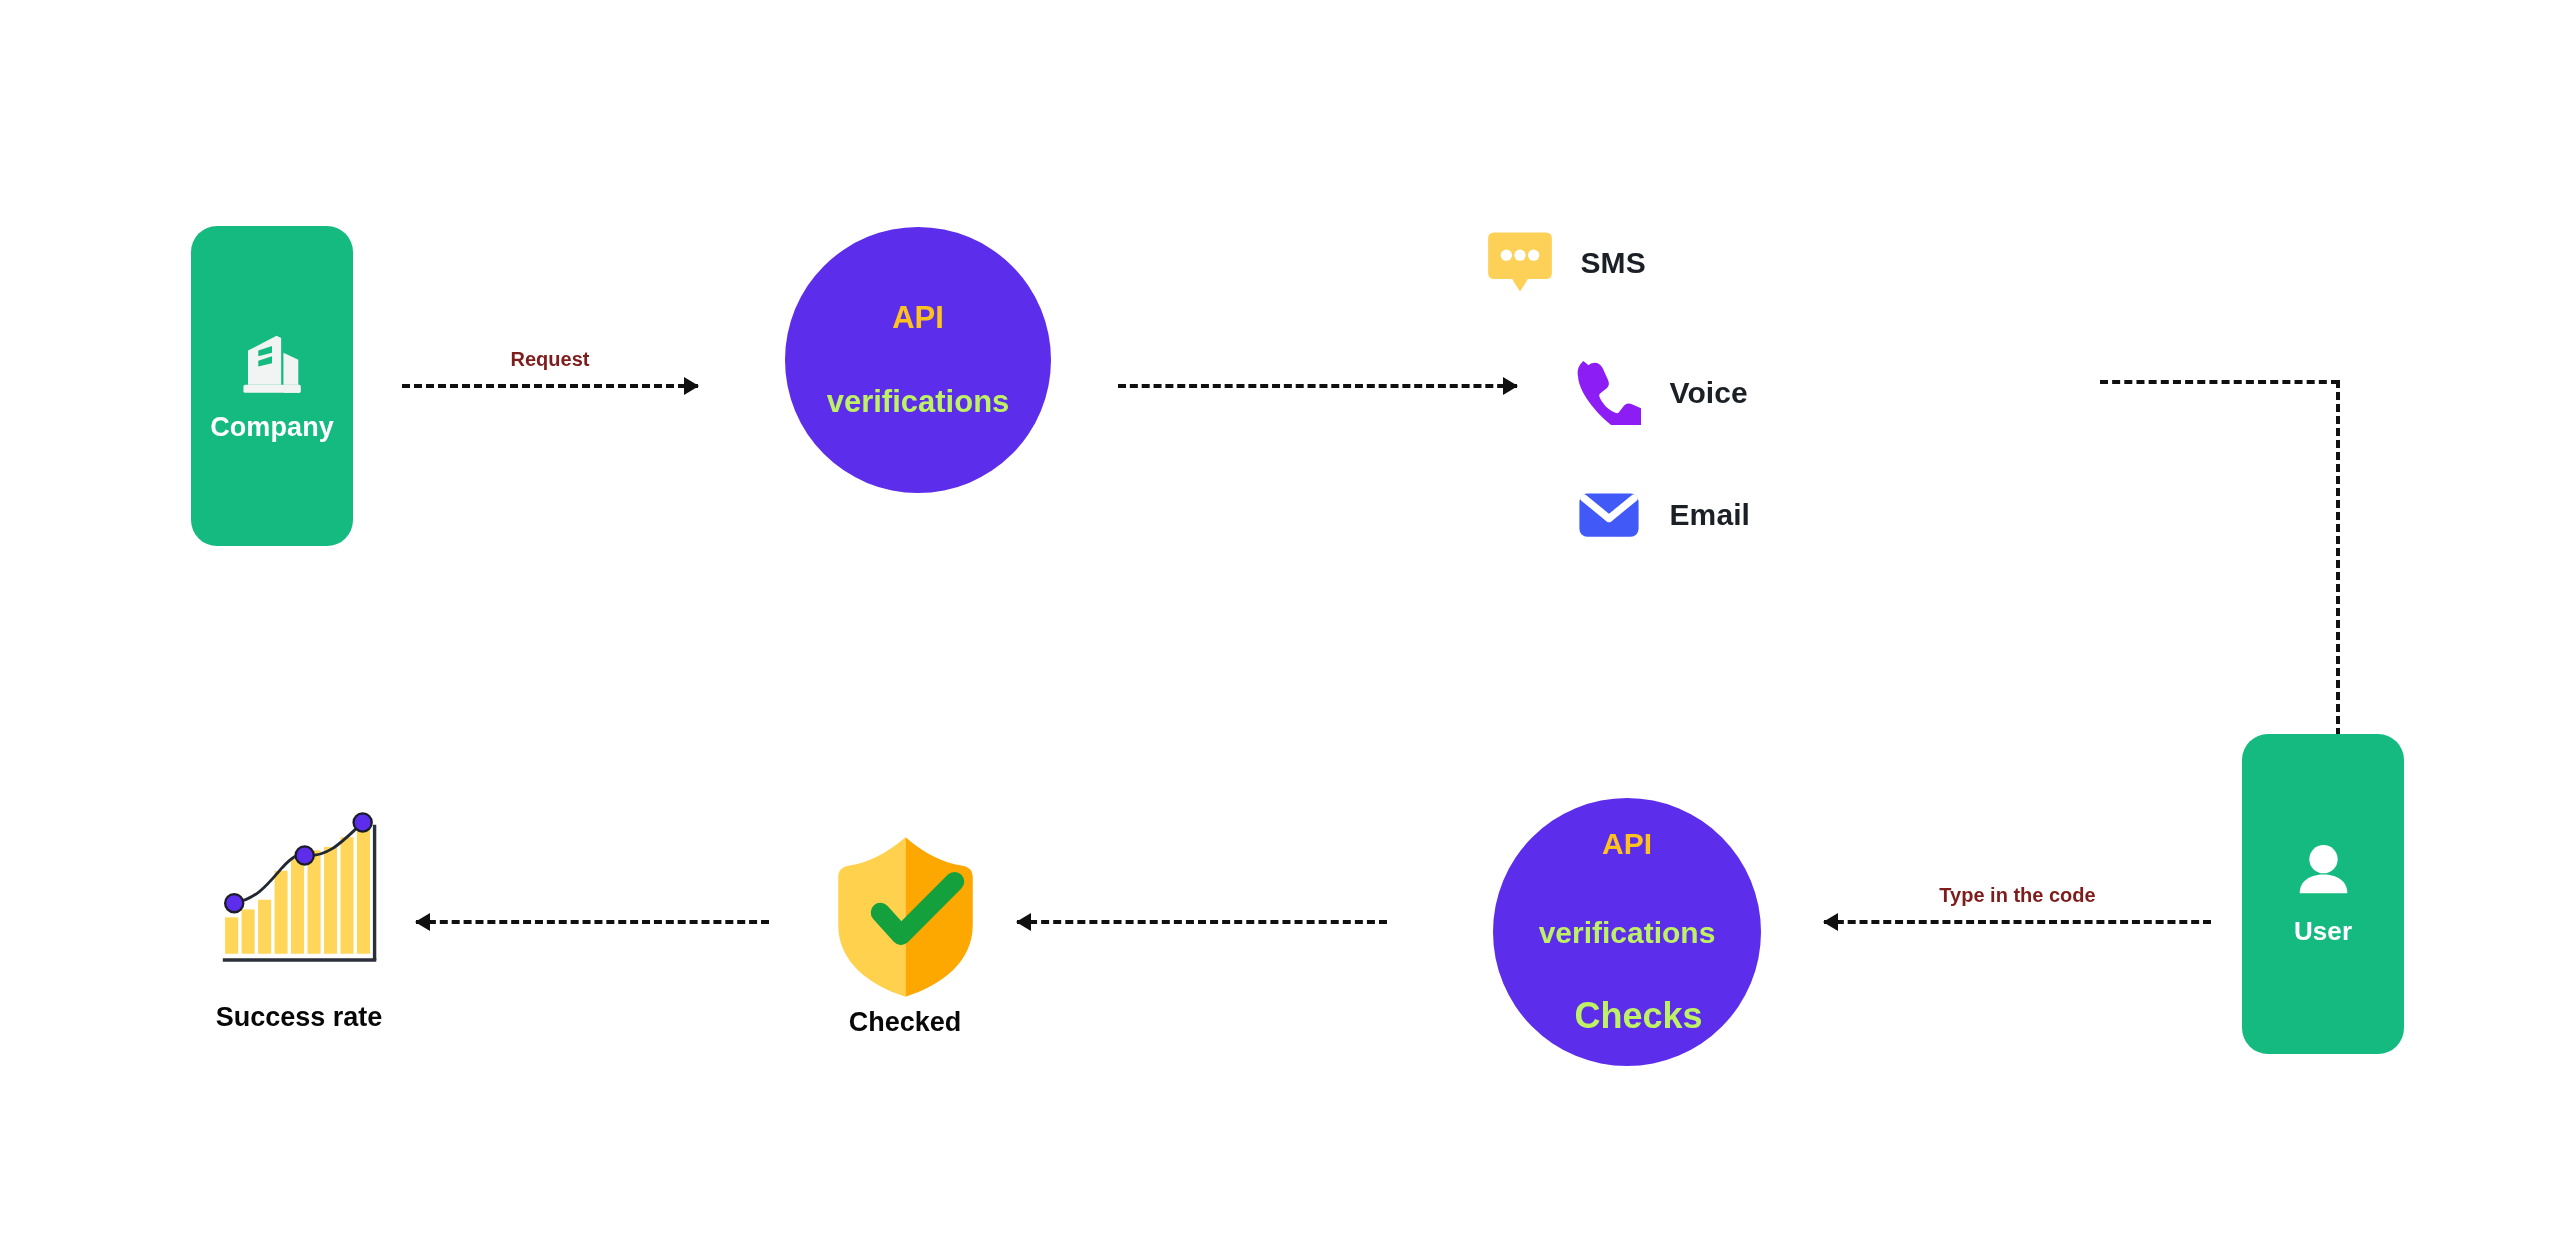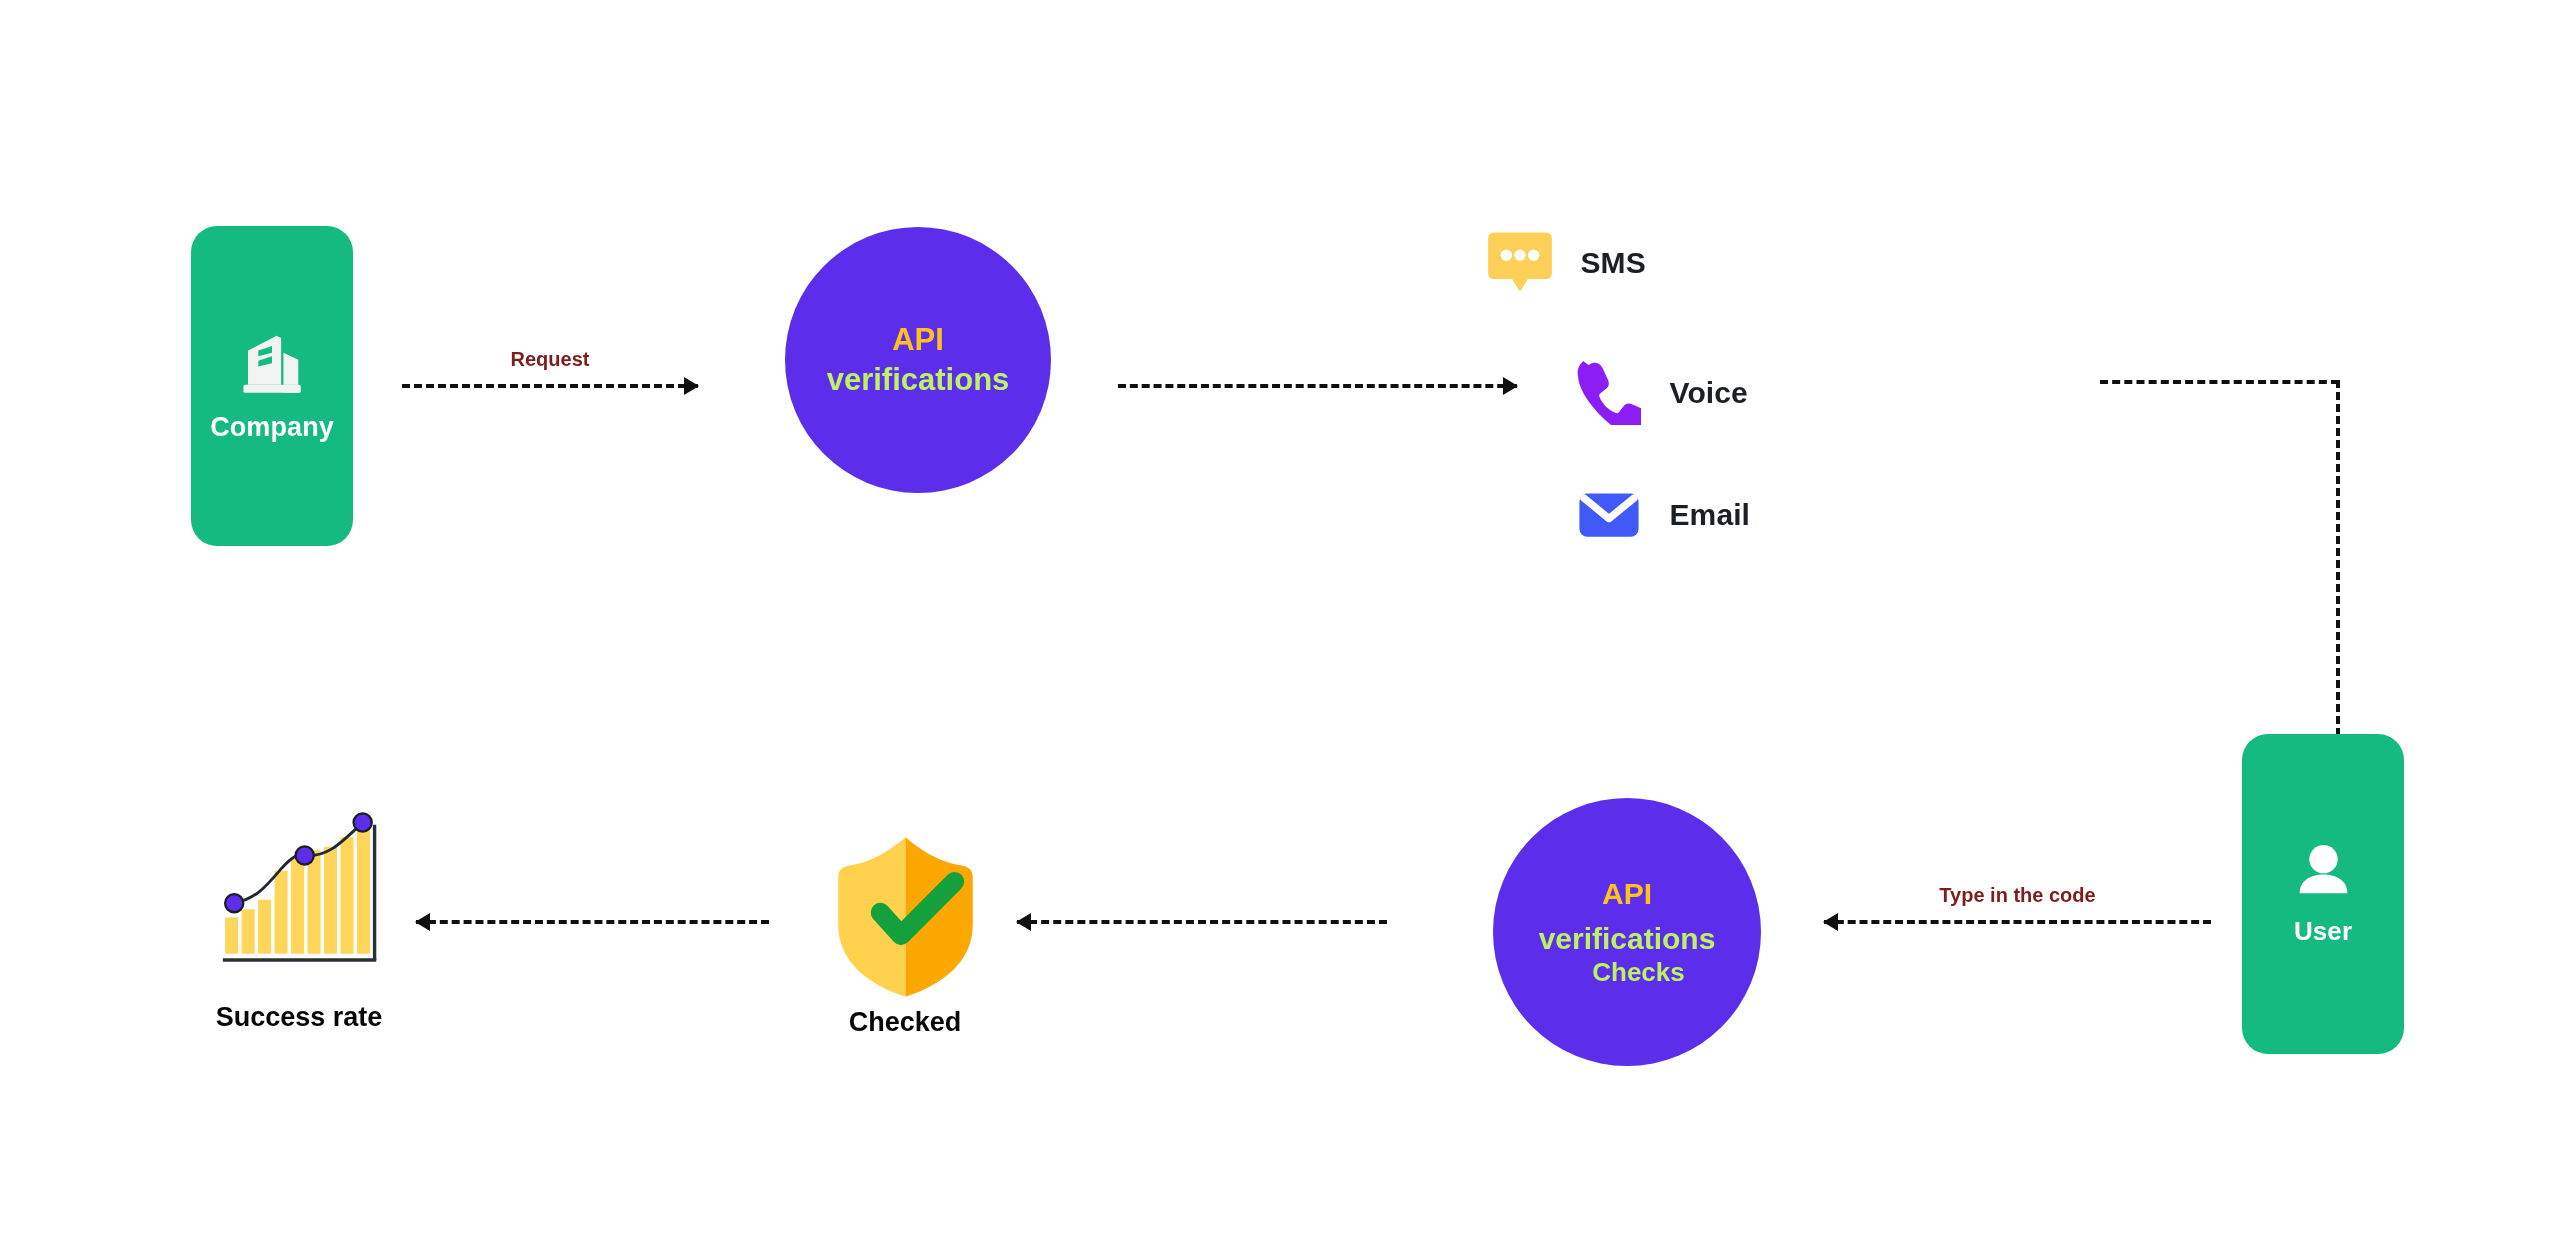--- a/index.html
+++ b/index.html
@@ -18,21 +18,21 @@
   }
   .phone .glyph{display:block;}
   .phone .plabel{
     color:#ffffff;font-weight:700;letter-spacing:0.1px;text-align:center;
   }
 
   
   .circle{
     position:absolute;border-radius:50%;background:#5c2dea;
     display:flex;flex-direction:column;align-items:center;justify-content:center;
-    text-align:center;line-height:1.16;
+    text-align:center;line-height:1.16;gap:44px;
   }
   .circle .api{color:#ffc11e;font-weight:700;}
   .circle .sub{color:#bef264;font-weight:700;}
 
   
   .chan{position:absolute;display:flex;align-items:center;}
   .chan .clabel{
     color:#1b2026;font-weight:700;font-size:30px;letter-spacing:0.1px;margin-left:28.5px;
     white-space:nowrap;
   }
@@ -148,21 +148,21 @@
 
   <div class="arrow left" style="left:1824px;top:922px;width:387px;">
     <div class="line"></div>
     <div class="head"></div>
     <div class="alabel">Type in the code</div>
   </div>
 
   <div class="circle" style="left:1493px;top:798px;width:268px;height:268px;">
     <span class="api" style="font-size:30px;margin-bottom:10.3px;">API</span>
     <span class="sub" style="font-size:30px;">verifications</span>
-    <span class="sub" style="font-size:26px;margin-left:23px;">Checks</span>
+    <span class="sub" style="font-size:36px;margin-left:23px;">Checks</span>
   </div>
 
   <div class="arrow left" style="left:1017px;top:922px;width:370px;">
     <div class="line"></div>
     <div class="head"></div>
     <div class="alabel"></div>
   </div>
 
   <div class="abs" style="left:820px;top:827px;">
     <span>

